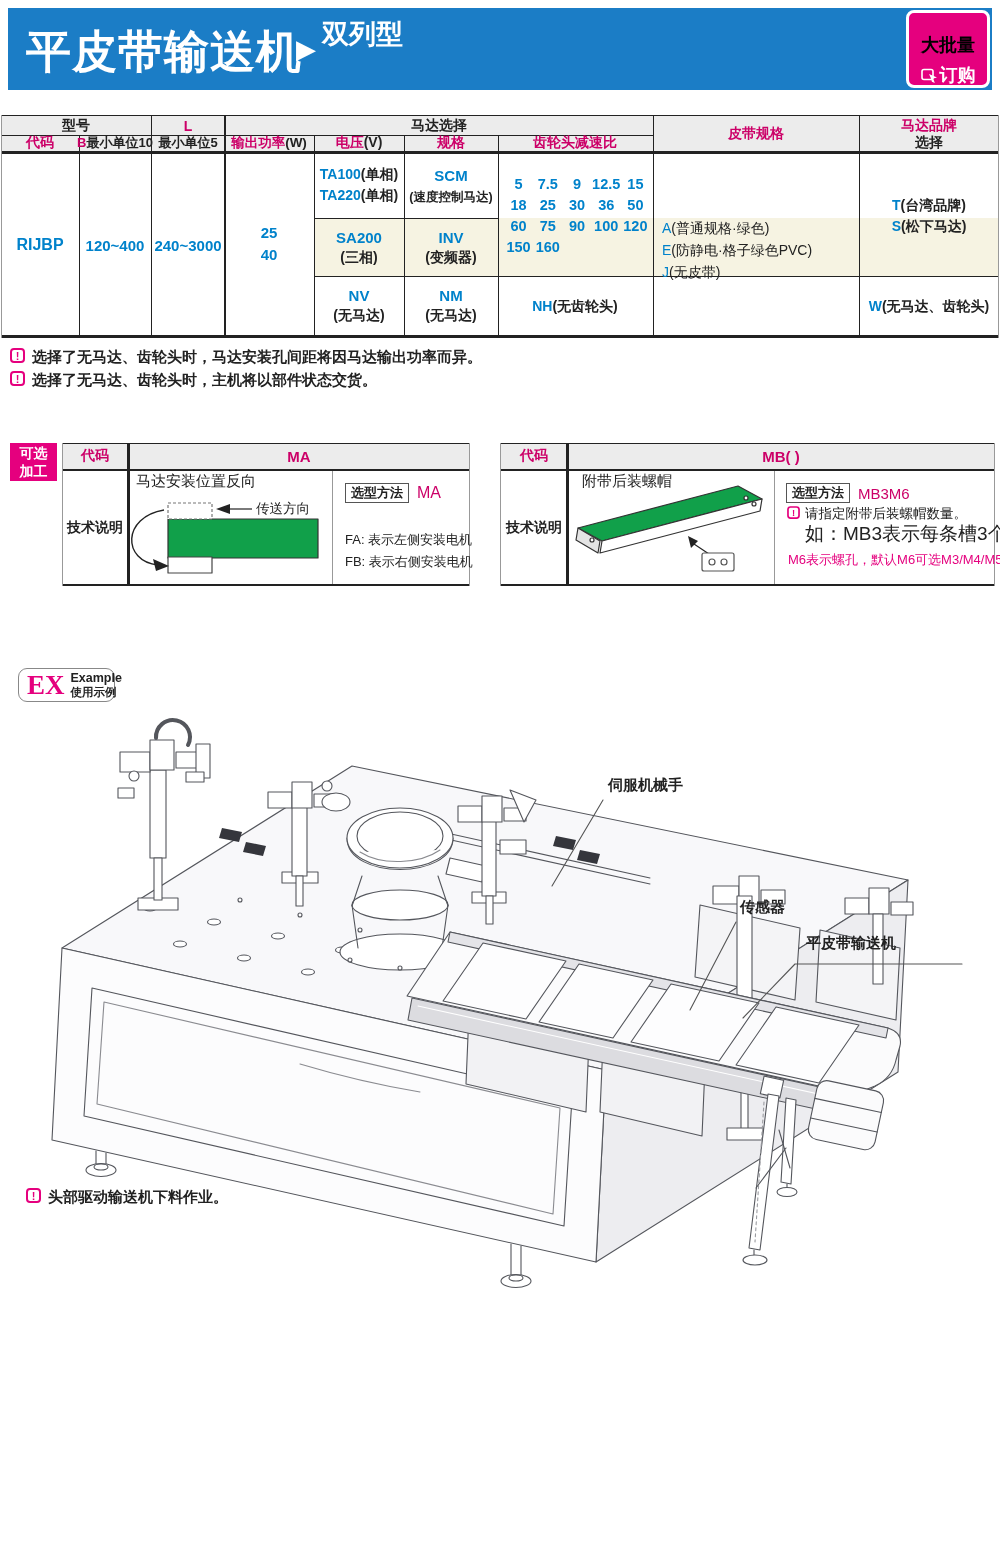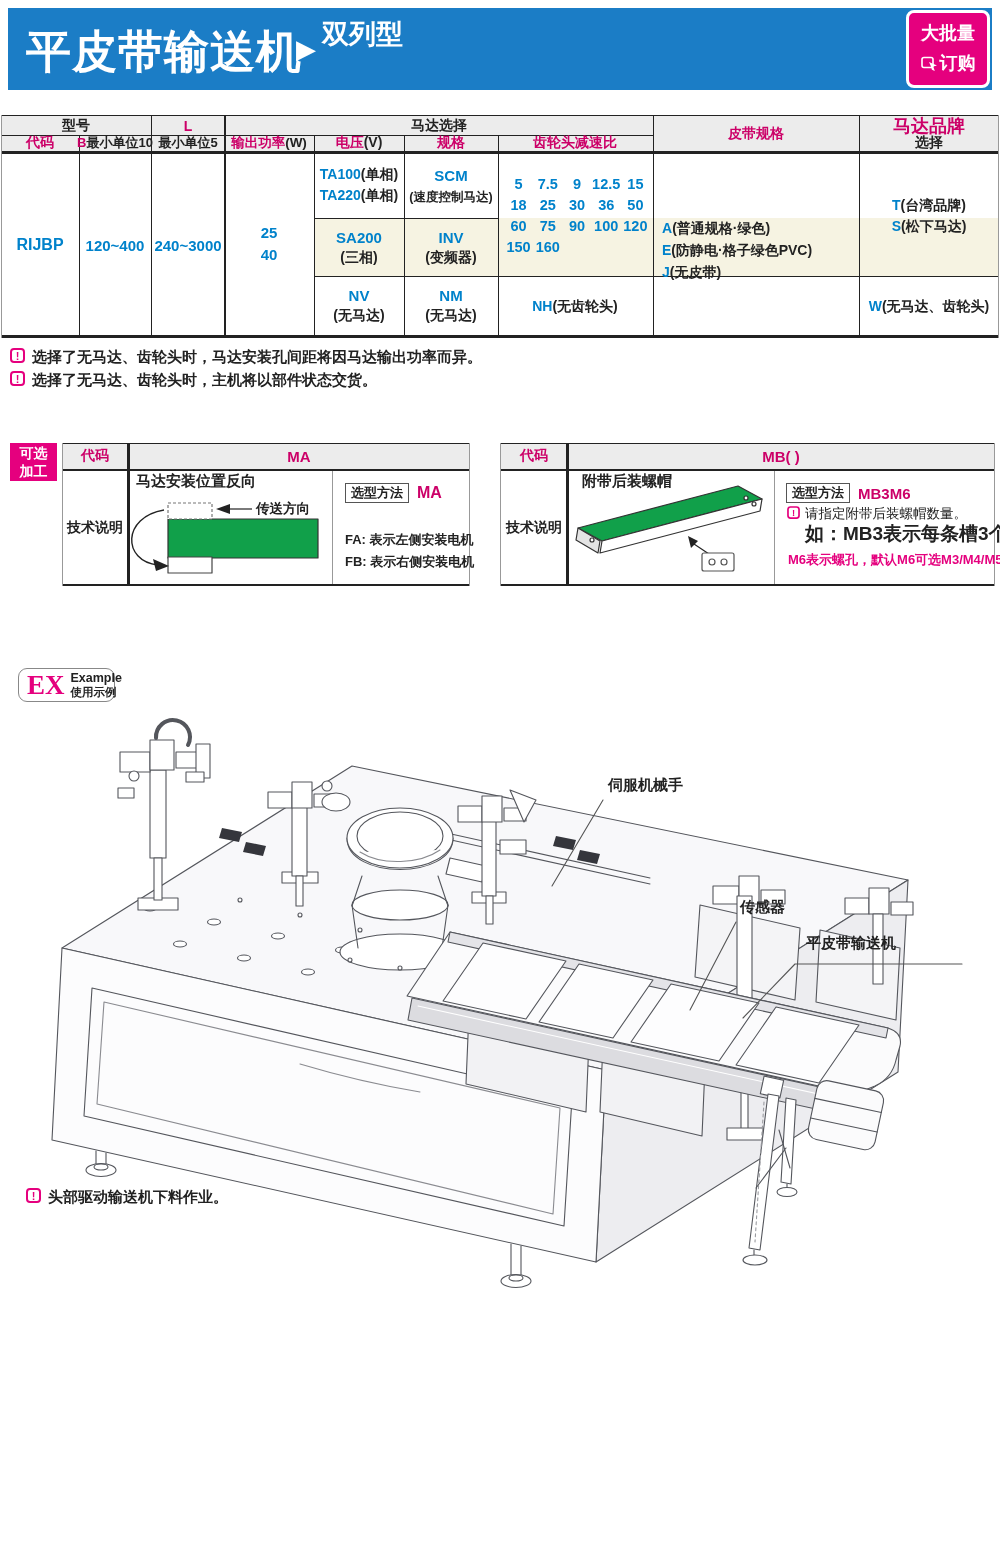--- a/index.html
+++ b/index.html
@@ -4,21 +4,21 @@
 <style>
   :root{
     --blue-bar:#1b7dc6; --mag:#e5007e; --dmag:#cc0068; --blu:#0082cb;
     --cream:#f6f3e2; --grn:#11a04a; --hgray:#ececec; --ink:#222;
   }
   *{margin:0;padding:0;box-sizing:border-box}
   body{font-family:"Liberation Sans","DejaVu Sans",sans-serif;background:#fff;color:var(--ink)}
   #page{position:relative;width:1000px;height:1564px;background:#fff;overflow:hidden}
   .abs{position:absolute}
   .tc{position:absolute;transform:translate(-50%,-50%);white-space:nowrap;font-weight:700}
-  .tl{position:absolute;transform:translate(0,-50%);white-space:nowrap;font-weight:700}
+  .tl{position:absolute;transform:translate(0,-50%);white-space:nowrap;font-weight:400}
   .mag{color:var(--dmag)}
   .blu{color:var(--blu)}
   .bl{position:absolute;background:#222}
   .blg{position:absolute;background:#999}
   .hdrbg{position:absolute;background:var(--hgray)}
   .creambg{position:absolute;background:var(--cream)}
   .nicon{display:inline-block;flex:none;width:15px;height:15px;border:2px solid var(--mag);border-radius:4px;
          color:var(--mag);font-weight:900;font-size:11px;line-height:12px;text-align:center;margin-right:7px;background:#fff}
   .note{display:flex;align-items:flex-start;font-size:15px;font-weight:700}
   .gear-grid{position:absolute;left:503px;top:61px;width:146px;display:grid;
@@ -32,21 +32,21 @@
 <body>
 
 <div id="page">
 
   <div class="abs" style="left:8px;top:8px;width:984px;height:82px;background:var(--blue-bar)">
     <div class="abs" style="left:18px;top:14px;font-size:45px;font-weight:900;color:#fff;letter-spacing:1px">平皮带输送机</div>
     <div class="abs" style="left:288px;top:26px;font-size:26px;color:#fff">▶</div>
     <div class="abs" style="left:314px;top:8px;font-size:27px;font-weight:900;color:#fff">双列型</div>
   </div>
   <div class="abs" style="left:906px;top:10px;width:84px;height:78px;background:var(--mag);border:3px solid #fff;border-radius:8px;text-align:center">
-    <div style="margin-top:8px;font-size:18px;font-weight:900;color:#ffffff">大批量</div>
+    <div style="margin-top:20px;font-size:18px;font-weight:900;color:#000000">大批量</div>
     <div style="display:flex;align-items:center;justify-content:center;margin-top:6px">
       <span style="display:inline-block;width:17px;height:17px;margin-right:2px">
         <svg width="17" height="17" viewBox="0 0 17 17">
             <rect x="1" y="2.5" width="11" height="10" rx="2" fill="none" stroke="#fff" stroke-width="1.6"></rect>
             <path d="M8 7 L16 10.4 L12.2 11.4 L13.8 16 L10.9 14.8 L9.6 10.6 Z" fill="#fff"></path>
           </svg>
       </span>
       <span style="font-size:18px;font-weight:900;color:#fff">订购</span>
     </div>
   </div>
@@ -69,21 +69,21 @@
     <div class="bl" style="left:403px;top:20px;width:1px;height:203px"></div>
     <div class="bl" style="left:497px;top:20px;width:1px;height:203px"></div>
     <div class="bl" style="left:652px;top:0;width:1px;height:223px"></div>
     <div class="bl" style="left:858px;top:0;width:1px;height:223px"></div>
     <div class="blg" style="left:997px;top:0;width:1px;height:223px"></div>
 
     <div class="tc" style="left:75px;top:11px;font-size:14px">型号</div>
     <div class="tc mag" style="left:187px;top:11px;font-size:14px">L</div>
     <div class="tc" style="left:438px;top:11px;font-size:14px">马达选择</div>
     <div class="tc mag" style="left:755px;top:19px;font-size:14px">皮带规格</div>
-    <div class="tc mag" style="left:928px;top:11px;font-size:18px">马达品牌</div>
+    <div class="tc mag" style="left:928px;top:11px;font-size:14px">马达品牌</div>
     <div class="tc" style="left:928px;top:28px;font-size:14px">选择</div>
 
     <div class="tc mag" style="left:39px;top:28px;font-size:14px">代码</div>
     <div class="tc" style="left:114px;top:28px;font-size:13px"><span class="mag">B</span><span>最小单位10</span></div>
     <div class="tc" style="left:187px;top:28px;font-size:13px">最小单位5</div>
     <div class="tc" style="left:268px;top:28px;font-size:13.5px"><span class="mag">输出功率</span><span>(W)</span></div>
     <div class="tc" style="left:358px;top:28px;font-size:14px"><span class="mag">电压</span><span>(V)</span></div>
     <div class="tc mag" style="left:450px;top:28px;font-size:14px">规格</div>
     <div class="tc mag" style="left:574px;top:28px;font-size:14px">齿轮头减速比</div>
 

